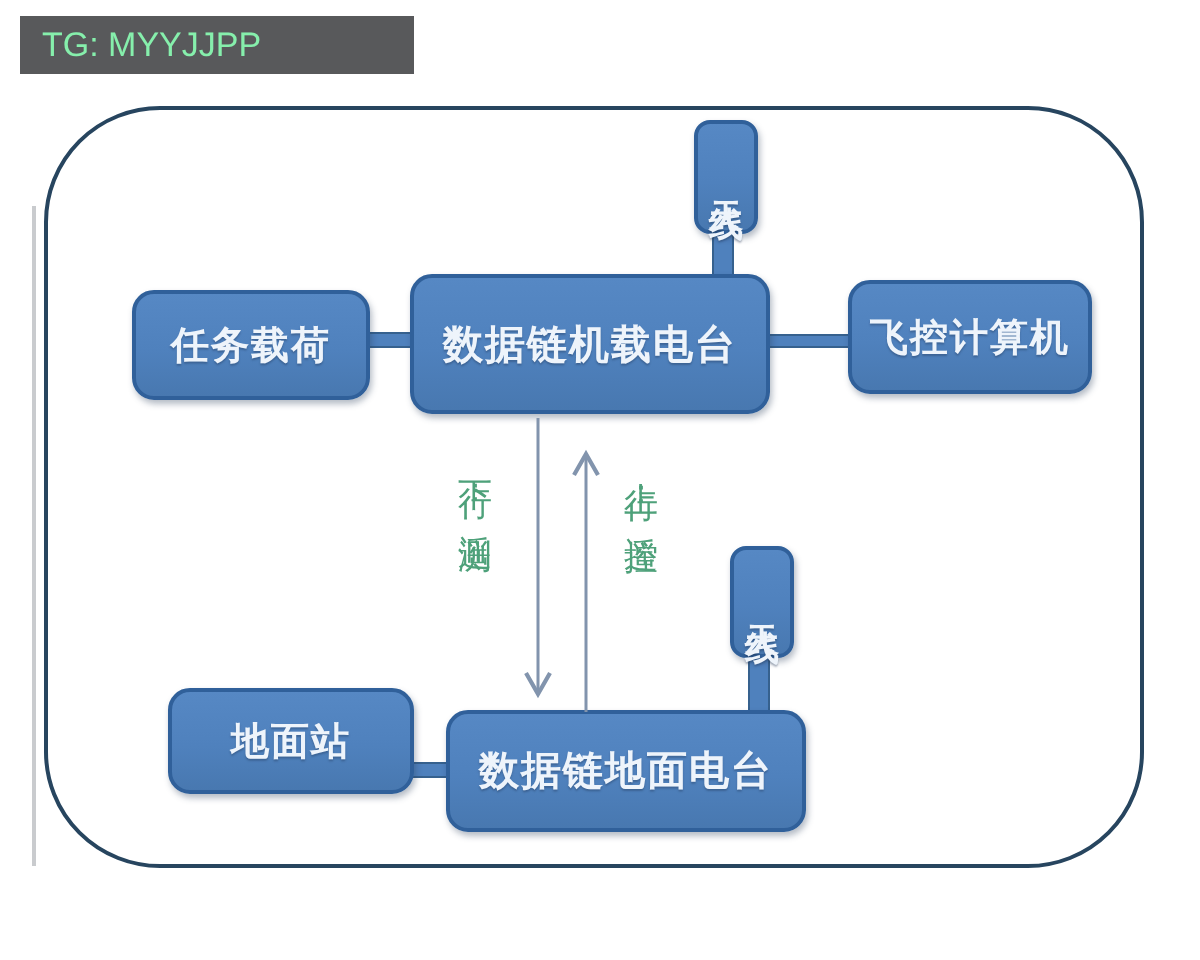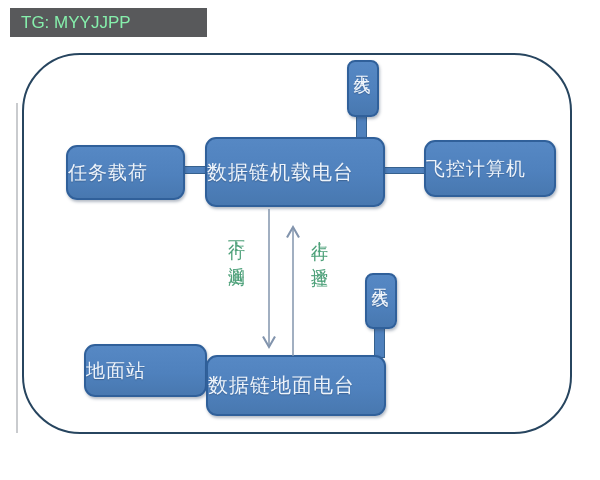--- a/index.html
+++ b/index.html
@@ -26,33 +26,34 @@
   }
   .side-line{
     position:absolute;left:16px;top:103px;width:2px;height:330px;background:#c9cbce;
   }
 
   
   .node{
     position:absolute;box-sizing:border-box;
     background:linear-gradient(180deg,#5688c4 0%,#4f81bd 55%,#4878b0 100%);
     border:2px solid #30609a;border-radius:11px;
-    color:#eef4fb;display:flex;align-items:center;
+    color:#eef4fb;display:flex;align-items:center;justify-content:center;
     box-shadow:1px 2px 3px rgba(40,60,90,0.35);
     text-shadow:0 1px 1px rgba(30,50,80,0.35);
+    font-weight:bold;
   }
   .node.vtext{writing-mode:vertical-rl;text-orientation:upright;letter-spacing:2px;border-radius:8px;}
 
   #node-antenna-top{left:347px;top:60px;width:32px;height:57px;font-size:17px;}
   #node-payload{left:66px;top:145px;width:119px;height:55px;font-size:19px;letter-spacing:1px;}
   #node-airborne-radio{left:205px;top:137px;width:180px;height:70px;font-size:20px;letter-spacing:1px;}
-  #node-flight-computer{left:424px;top:140px;width:132px;height:57px;font-size:19px;letter-spacing:1px;}
+  #node-flight-computer{left:424px;top:140px;width:122px;height:57px;font-size:19px;letter-spacing:1px;}
   #node-antenna-bottom{left:365px;top:273px;width:32px;height:56px;font-size:17px;}
   #node-ground-station{left:84px;top:344px;width:123px;height:53px;font-size:19px;letter-spacing:1px;}
-  #node-ground-radio{left:206px;top:355px;width:180px;height:61px;font-size:20px;letter-spacing:1px;}
+  #node-ground-radio{left:223px;top:355px;width:180px;height:61px;font-size:20px;letter-spacing:1px;}
 
   
   .conn{
     position:absolute;background:#4f81bd;border:1px solid #36618e;box-sizing:border-box;
   }
   #conn-antenna-top{left:356px;top:112px;width:11px;height:28px;}
   #conn-payload{left:183px;top:166px;width:24px;height:8px;}
   #conn-flight{left:383px;top:167px;width:43px;height:7px;}
   #conn-antenna-bottom{left:374px;top:325px;width:11px;height:33px;}
   #conn-ground{left:205px;top:381px;width:20px;height:8px;}

